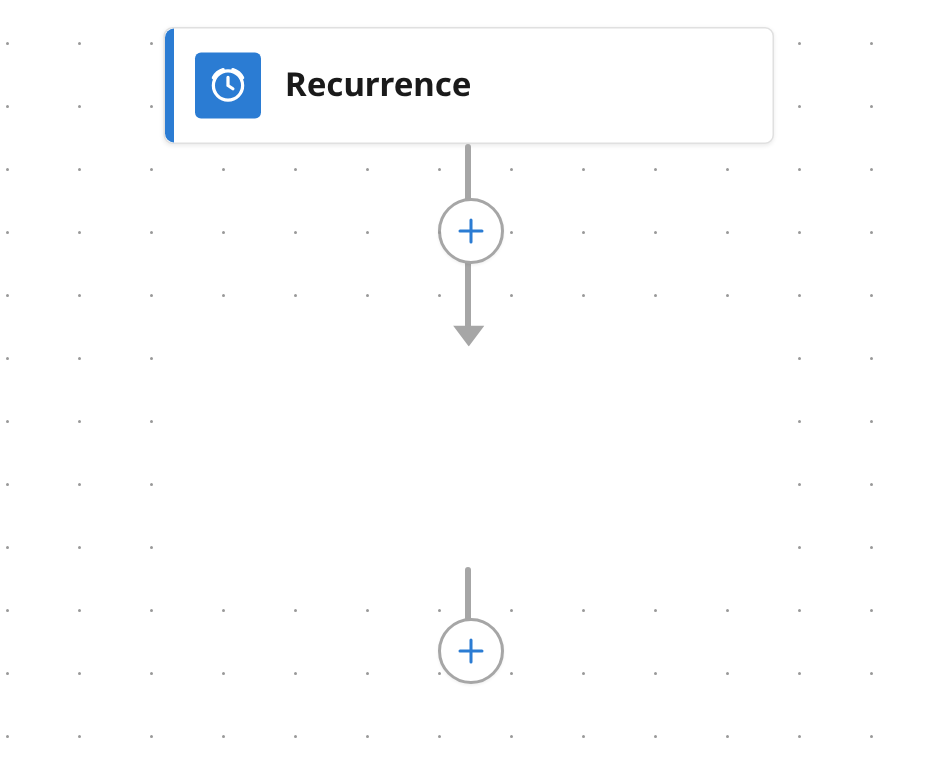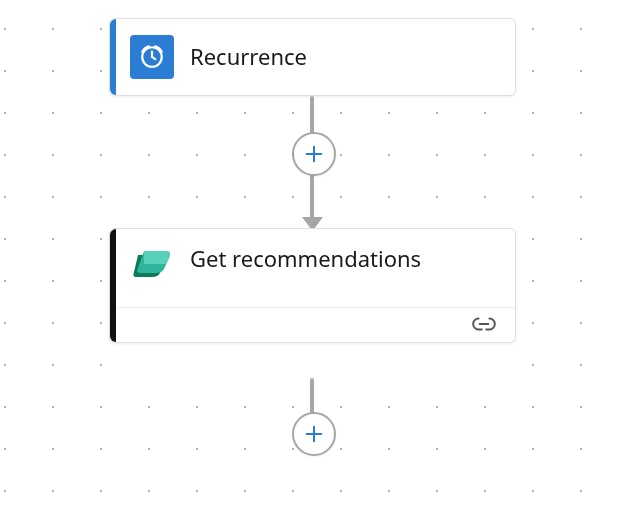--- a/index.html
+++ b/index.html
@@ -2,21 +2,21 @@
 <html><head>
 <meta charset="utf-8">
 <style>
 html,body{margin:0;padding:0;width:624px;height:513px;font-family:"Segoe UI",system-ui,sans-serif;background:#fff;overflow:hidden}
 .canvas{position:relative;width:624px;height:513px}
 .dot{position:absolute;width:2px;height:2px;background:#999;border-radius:50%}
 .card{position:absolute;left:109px;width:405px;background:#fff;border:1px solid #e0e0e0;border-radius:6px;box-shadow:0 1px 3px rgba(0,0,0,0.08);cursor:pointer}
 .card-bar{position:absolute;left:0;top:0;bottom:0;width:6px;border-radius:6px 0 0 6px}
 .card-body{display:flex;align-items:center;padding:16px 18px 16px 20px}
 .node-icon{width:44px;height:44px;flex:0 0 44px;display:flex;align-items:center;justify-content:center;border-radius:4px}
-.node-title{margin-left:16px;font-size:22px;font-weight:400;color:#1a1a1a;line-height:1.25}
+.node-title{margin-left:16px;font-size:22px;font-weight:700;color:#1a1a1a;line-height:1.25}
 .card-footer{border-top:1px solid #eee;height:34px;display:flex;align-items:center;justify-content:flex-end;padding:0 18px}
 .connector{position:absolute;left:310px;width:4px;background:#a6a6a6;border-radius:2px}
 .arrow{position:absolute;left:301.5px;width:21px;height:14px}
 .add-btn{position:absolute;left:292px;width:40px;height:40px;border-radius:50%;background:#fff;border:2px solid #a6a6a6;display:flex;align-items:center;justify-content:center;cursor:pointer;box-shadow:0 1px 2px rgba(0,0,0,0.06)}
 .add-btn svg{width:22px;height:22px}
 </style>
 </head>
 <body>
 
 <div class="canvas" id="canvas">
@@ -41,40 +41,20 @@
     <svg viewBox="0 0 24 24">
         <path d="M12 4v16M4 12h16" stroke="#2b7cd3" stroke-width="2.2" stroke-linecap="round"></path>
       </svg>
   </div>
   <div class="arrow" style="top:214px">
     <svg viewBox="0 0 21 14" width="21" height="14">
         <path d="M10.5 14L0 0h21z" fill="#a6a6a6"></path>
       </svg>
   </div>
 
-  <div class="card" style="top:228px">
-    <div class="card-bar" style="background:#111"></div>
-    <div class="card-body" style="align-items:flex-start;padding-bottom:18px">
-      <div class="node-icon">
-        <svg viewBox="0 0 44 44" width="44" height="44">
-          <path d="M8 10 L32 10 Q38 10 35 17 L30 28 Q28 32 22 32 L6 32 Q2 32 4 27 L8 10 Z" fill="#0f7a5a"></path>
-          <path d="M14 6 L36 6 Q42 6 39 13 L34 24 Q32 28 26 28 L10 28 Q6 28 8 23 L14 6 Z" fill="#2fb59b"></path>
-          <path d="M14 6 L36 6 Q42 6 39 13 L36 19 L14 19 Z" fill="#59d0b8"></path>
-        </svg>
-      </div>
-      <div class="node-title" style="max-width:280px">Get recommendations</div>
-    </div>
-    <div class="card-footer">
-      <span>
-        <svg viewBox="0 0 24 12" width="26" height="14">
-            <path d="M7 1a5 5 0 0 0 0 10h3M17 1a5 5 0 0 1 0 10h-3M8 6h8" fill="none" stroke="#555" stroke-width="1.8" stroke-linecap="round"></path>
-          </svg>
-      </span>
-    </div>
-  </div>
 
   <div class="connector" style="top:378px;height:36px"></div>
   <div class="add-btn" style="top:412px">
     <svg viewBox="0 0 24 24">
         <path d="M12 4v16M4 12h16" stroke="#2b7cd3" stroke-width="2.2" stroke-linecap="round"></path>
       </svg>
   </div>
 
 <div class="dot" style="left: 4px; top: 28px;"></div>
     <div class="dot" style="left: 52px; top: 28px;"></div>

